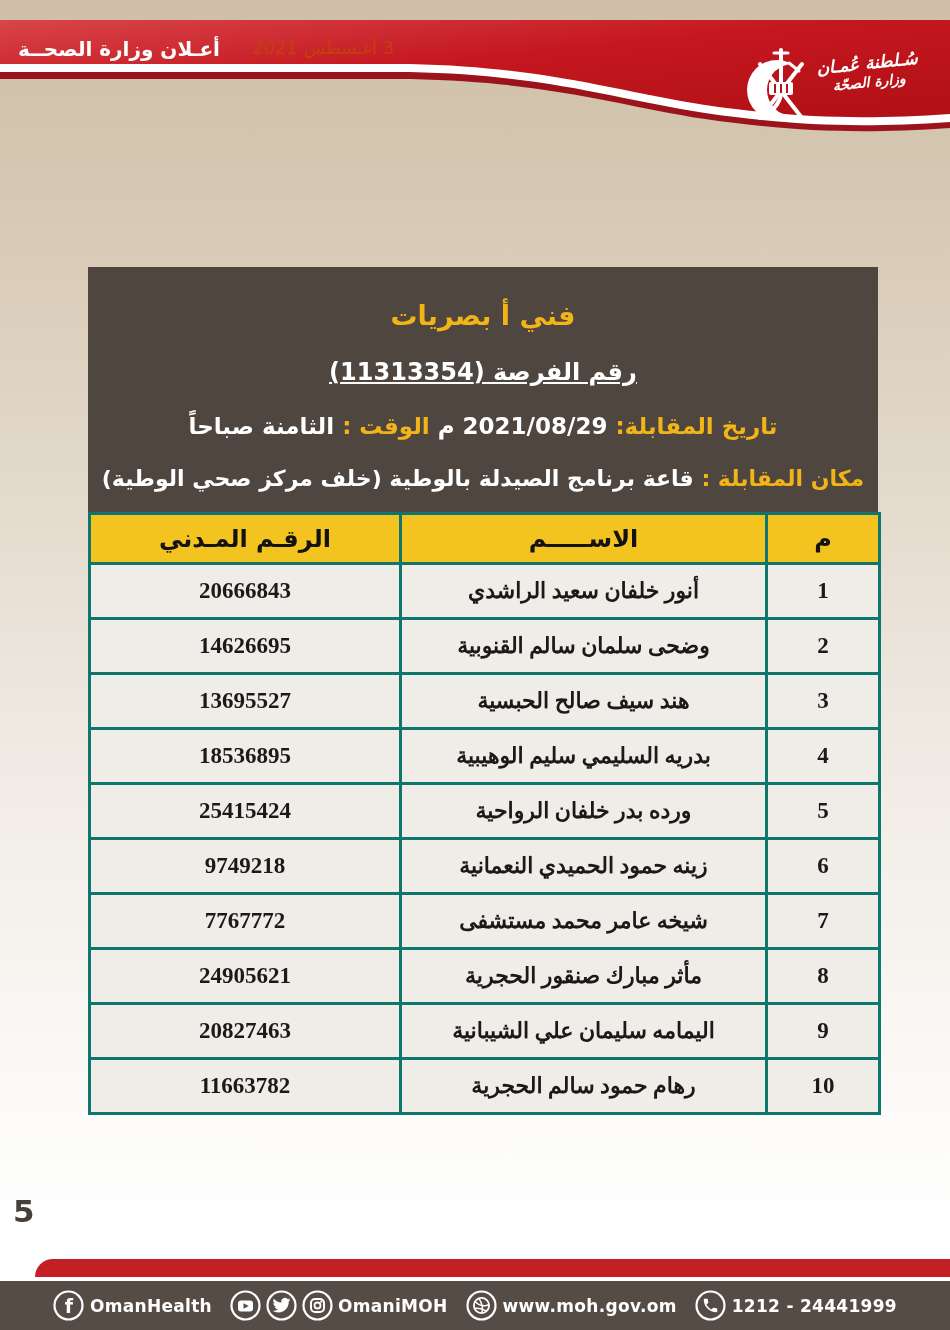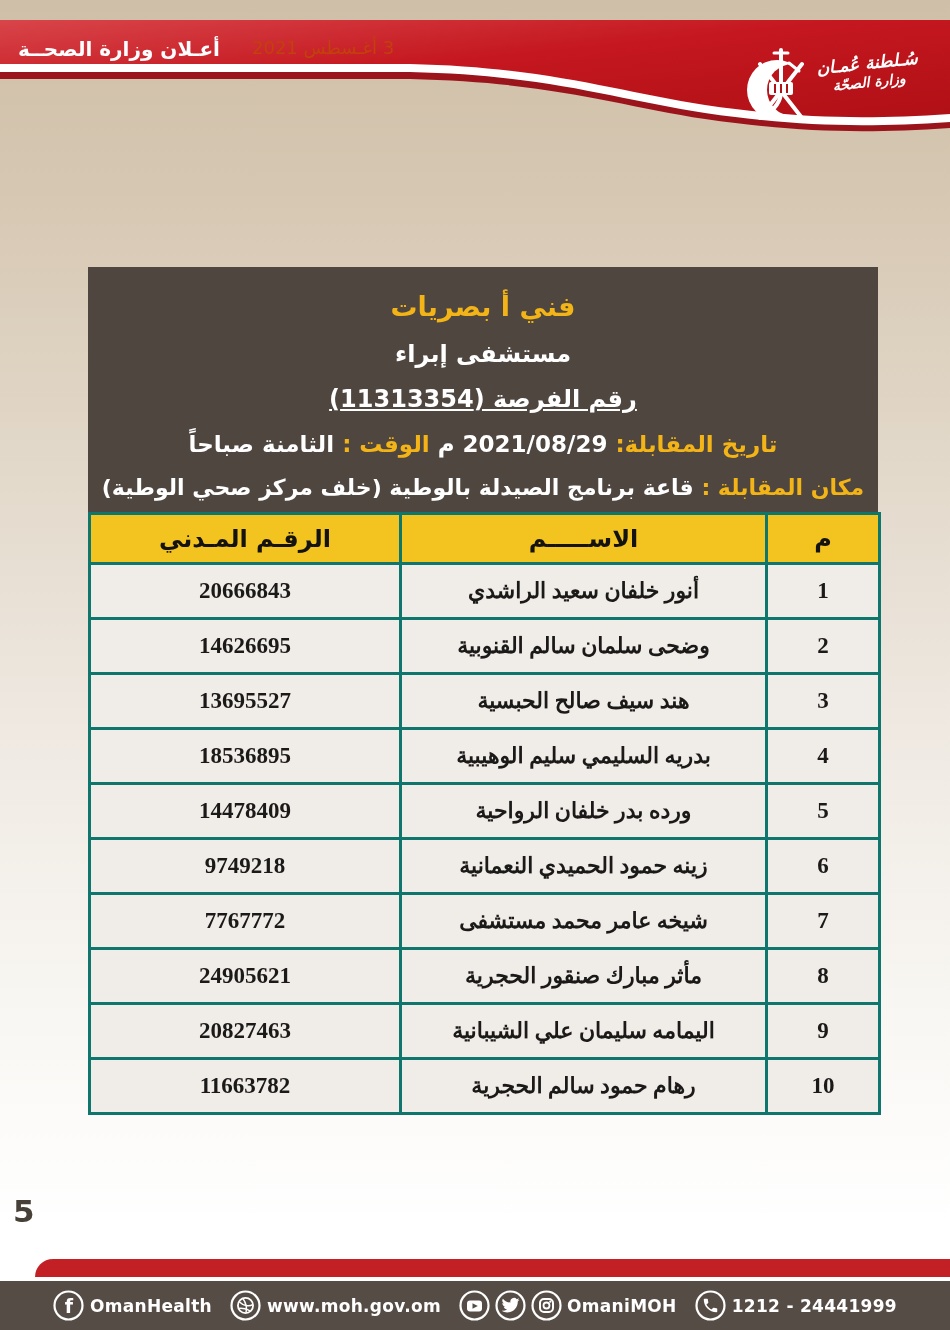--- a/index.html
+++ b/index.html
@@ -107,21 +107,20 @@
   </svg>
 
   <div class="calligraphy">
     <div class="l1">سُـلطنة عُمـان</div>
     <div class="l2">وزارة الصحّة</div>
   </div>
 </div>
 
 <div class="info-card">
   <div class="jobtitle yellow">فني أ بصريات</div>
-  <div class="hospital">مستشفى إبراء</div>
   <div class="opportunity">رقم الفرصة (11313354)</div>
   <div class="dateline">
     <span class="yellow">تاريخ المقابلة:</span>
     <span>2021/08/29 م</span>
     <span class="yellow">الوقت :</span>
     <span>الثامنة صباحاً</span>
   </div>
   <div class="placeline">
     <span class="yellow">مكان المقابلة :</span>
     <span>قاعة برنامج الصيدلة بالوطية (خلف مركز صحي الوطية)</span>
@@ -158,21 +157,21 @@
         <td class="c-civil">13695527</td>
       </tr>
       <tr>
         <td class="c-index">4</td>
         <td class="c-name">بدريه السليمي سليم الوهيبية</td>
         <td class="c-civil">18536895</td>
       </tr>
       <tr>
         <td class="c-index">5</td>
         <td class="c-name">ورده بدر خلفان الرواحية</td>
-        <td class="c-civil">14478409</td>
+        <td class="c-civil">25415424</td>
       </tr>
       <tr>
         <td class="c-index">6</td>
         <td class="c-name">زينه حمود الحميدي النعمانية</td>
         <td class="c-civil">9749218</td>
       </tr>
       <tr>
         <td class="c-index">7</td>
         <td class="c-name">شيخه عامر محمد مستشفى</td>
         <td class="c-civil">7767772</td>
@@ -198,51 +197,51 @@
 <div class="page-number">5</div>
 
 <div class="footer-red"></div>
 <div class="footer-bar">
   <div class="grp">
     <svg class="cicon" width="31" height="31" viewBox="0 0 31 31">
       <circle cx="15.5" cy="15.5" r="14" fill="none" stroke="#fff" stroke-width="2.2"></circle>
       <text x="16" y="22.5" text-anchor="middle" font-family="DejaVu Sans" font-size="19" font-weight="bold" fill="#fff">f</text>
     </svg>
     <span class="lbl">OmanHealth</span>
+  </div>
+  <div class="grp" style="gap:5px;">
+    <svg class="cicon" width="31" height="31" viewBox="0 0 31 31">
+      <circle cx="15.5" cy="15.5" r="14" fill="none" stroke="#fff" stroke-width="2.2"></circle>
+      <rect x="8" y="10.5" width="15" height="11" rx="3" fill="#fff"></rect>
+      <polygon points="13.5,13.3 13.5,18.7 18.8,16" fill="#564c46"></polygon>
+    </svg>
+    <svg class="cicon" width="31" height="31" viewBox="0 0 31 31">
+      <circle cx="15.5" cy="15.5" r="14" fill="none" stroke="#fff" stroke-width="2.2"></circle>
+      <g transform="translate(5,5.5) scale(0.85)">
+        <path fill="#fff" d="M23 4.9c-.8.4-1.6.6-2.5.8a4.3 4.3 0 0 0 1.9-2.4c-.8.5-1.8.9-2.7 1a4.3 4.3 0 0 0-7.4 3.9A12.2 12.2 0 0 1 3.4 3.7a4.3 4.3 0 0 0 1.3 5.7c-.7 0-1.4-.2-1.9-.5v.1c0 2 1.5 3.8 3.4 4.2-.6.2-1.3.2-1.9.1a4.3 4.3 0 0 0 4 3A8.6 8.6 0 0 1 2 18c1.9 1.2 4.2 1.9 6.6 1.9 7.9 0 12.3-6.6 12.3-12.3v-.6c.8-.6 1.5-1.3 2.1-2.1z"></path>
+      </g>
+    </svg>
+    <svg class="cicon" width="31" height="31" viewBox="0 0 31 31">
+      <circle cx="15.5" cy="15.5" r="14" fill="none" stroke="#fff" stroke-width="2.2"></circle>
+      <rect x="9" y="9" width="13" height="13" rx="4" fill="none" stroke="#fff" stroke-width="2"></rect>
+      <circle cx="15.5" cy="15.5" r="3" fill="none" stroke="#fff" stroke-width="1.8"></circle>
+      <circle cx="19.3" cy="11.7" r="1.1" fill="#fff"></circle>
+    </svg>
+    <span class="lbl">OmaniMOH</span>
   </div>
   <div class="grp">
     <svg class="cicon" width="31" height="31" viewBox="0 0 31 31">
       <circle cx="15.5" cy="15.5" r="14" fill="none" stroke="#fff" stroke-width="2.2"></circle>
       <circle cx="15.5" cy="15.5" r="7.6" fill="none" stroke="#fff" stroke-width="1.8"></circle>
       <path d="M9.5 12 C13 15.5 19 17 22.6 14.6" fill="none" stroke="#fff" stroke-width="1.5"></path>
       <path d="M13 8.6 C16 13 17 18.5 16 22.6" fill="none" stroke="#fff" stroke-width="1.5"></path>
       <path d="M8.6 18.5 C12 17.3 18 19.5 20.6 21.3" fill="none" stroke="#fff" stroke-width="1.5"></path>
     </svg>
     <span class="lbl">www.moh.gov.om</span>
   </div>
-  <div class="grp" style="gap:5px;">
-    <svg class="cicon" width="31" height="31" viewBox="0 0 31 31">
-      <circle cx="15.5" cy="15.5" r="14" fill="none" stroke="#fff" stroke-width="2.2"></circle>
-      <rect x="8" y="10.5" width="15" height="11" rx="3" fill="#fff"></rect>
-      <polygon points="13.5,13.3 13.5,18.7 18.8,16" fill="#564c46"></polygon>
-    </svg>
-    <svg class="cicon" width="31" height="31" viewBox="0 0 31 31">
-      <circle cx="15.5" cy="15.5" r="14" fill="none" stroke="#fff" stroke-width="2.2"></circle>
-      <g transform="translate(5,5.5) scale(0.85)">
-        <path fill="#fff" d="M23 4.9c-.8.4-1.6.6-2.5.8a4.3 4.3 0 0 0 1.9-2.4c-.8.5-1.8.9-2.7 1a4.3 4.3 0 0 0-7.4 3.9A12.2 12.2 0 0 1 3.4 3.7a4.3 4.3 0 0 0 1.3 5.7c-.7 0-1.4-.2-1.9-.5v.1c0 2 1.5 3.8 3.4 4.2-.6.2-1.3.2-1.9.1a4.3 4.3 0 0 0 4 3A8.6 8.6 0 0 1 2 18c1.9 1.2 4.2 1.9 6.6 1.9 7.9 0 12.3-6.6 12.3-12.3v-.6c.8-.6 1.5-1.3 2.1-2.1z"></path>
-      </g>
-    </svg>
-    <svg class="cicon" width="31" height="31" viewBox="0 0 31 31">
-      <circle cx="15.5" cy="15.5" r="14" fill="none" stroke="#fff" stroke-width="2.2"></circle>
-      <rect x="9" y="9" width="13" height="13" rx="4" fill="none" stroke="#fff" stroke-width="2"></rect>
-      <circle cx="15.5" cy="15.5" r="3" fill="none" stroke="#fff" stroke-width="1.8"></circle>
-      <circle cx="19.3" cy="11.7" r="1.1" fill="#fff"></circle>
-    </svg>
-    <span class="lbl">OmaniMOH</span>
-  </div>
   <div class="grp">
     <svg class="cicon" width="31" height="31" viewBox="0 0 31 31">
       <circle cx="15.5" cy="15.5" r="14" fill="none" stroke="#fff" stroke-width="2.2"></circle>
       <g transform="translate(6.5,6.5) scale(0.75)">
         <path fill="#fff" d="M6.6 10.8c1.4 2.8 3.8 5.1 6.6 6.6l2.2-2.2c.3-.3.7-.4 1-.2 1.1.4 2.3.6 3.6.6.6 0 1 .4 1 1V20c0 .6-.4 1-1 1C10.6 21 3 13.4 3 4c0-.6.4-1 1-1h3.5c.6 0 1 .4 1 1 0 1.2.2 2.4.6 3.6.1.3 0 .7-.2 1l-2.3 2.2z"></path>
       </g>
     </svg>
     <span class="lbl">1212 - 24441999</span>
   </div>
 </div>

